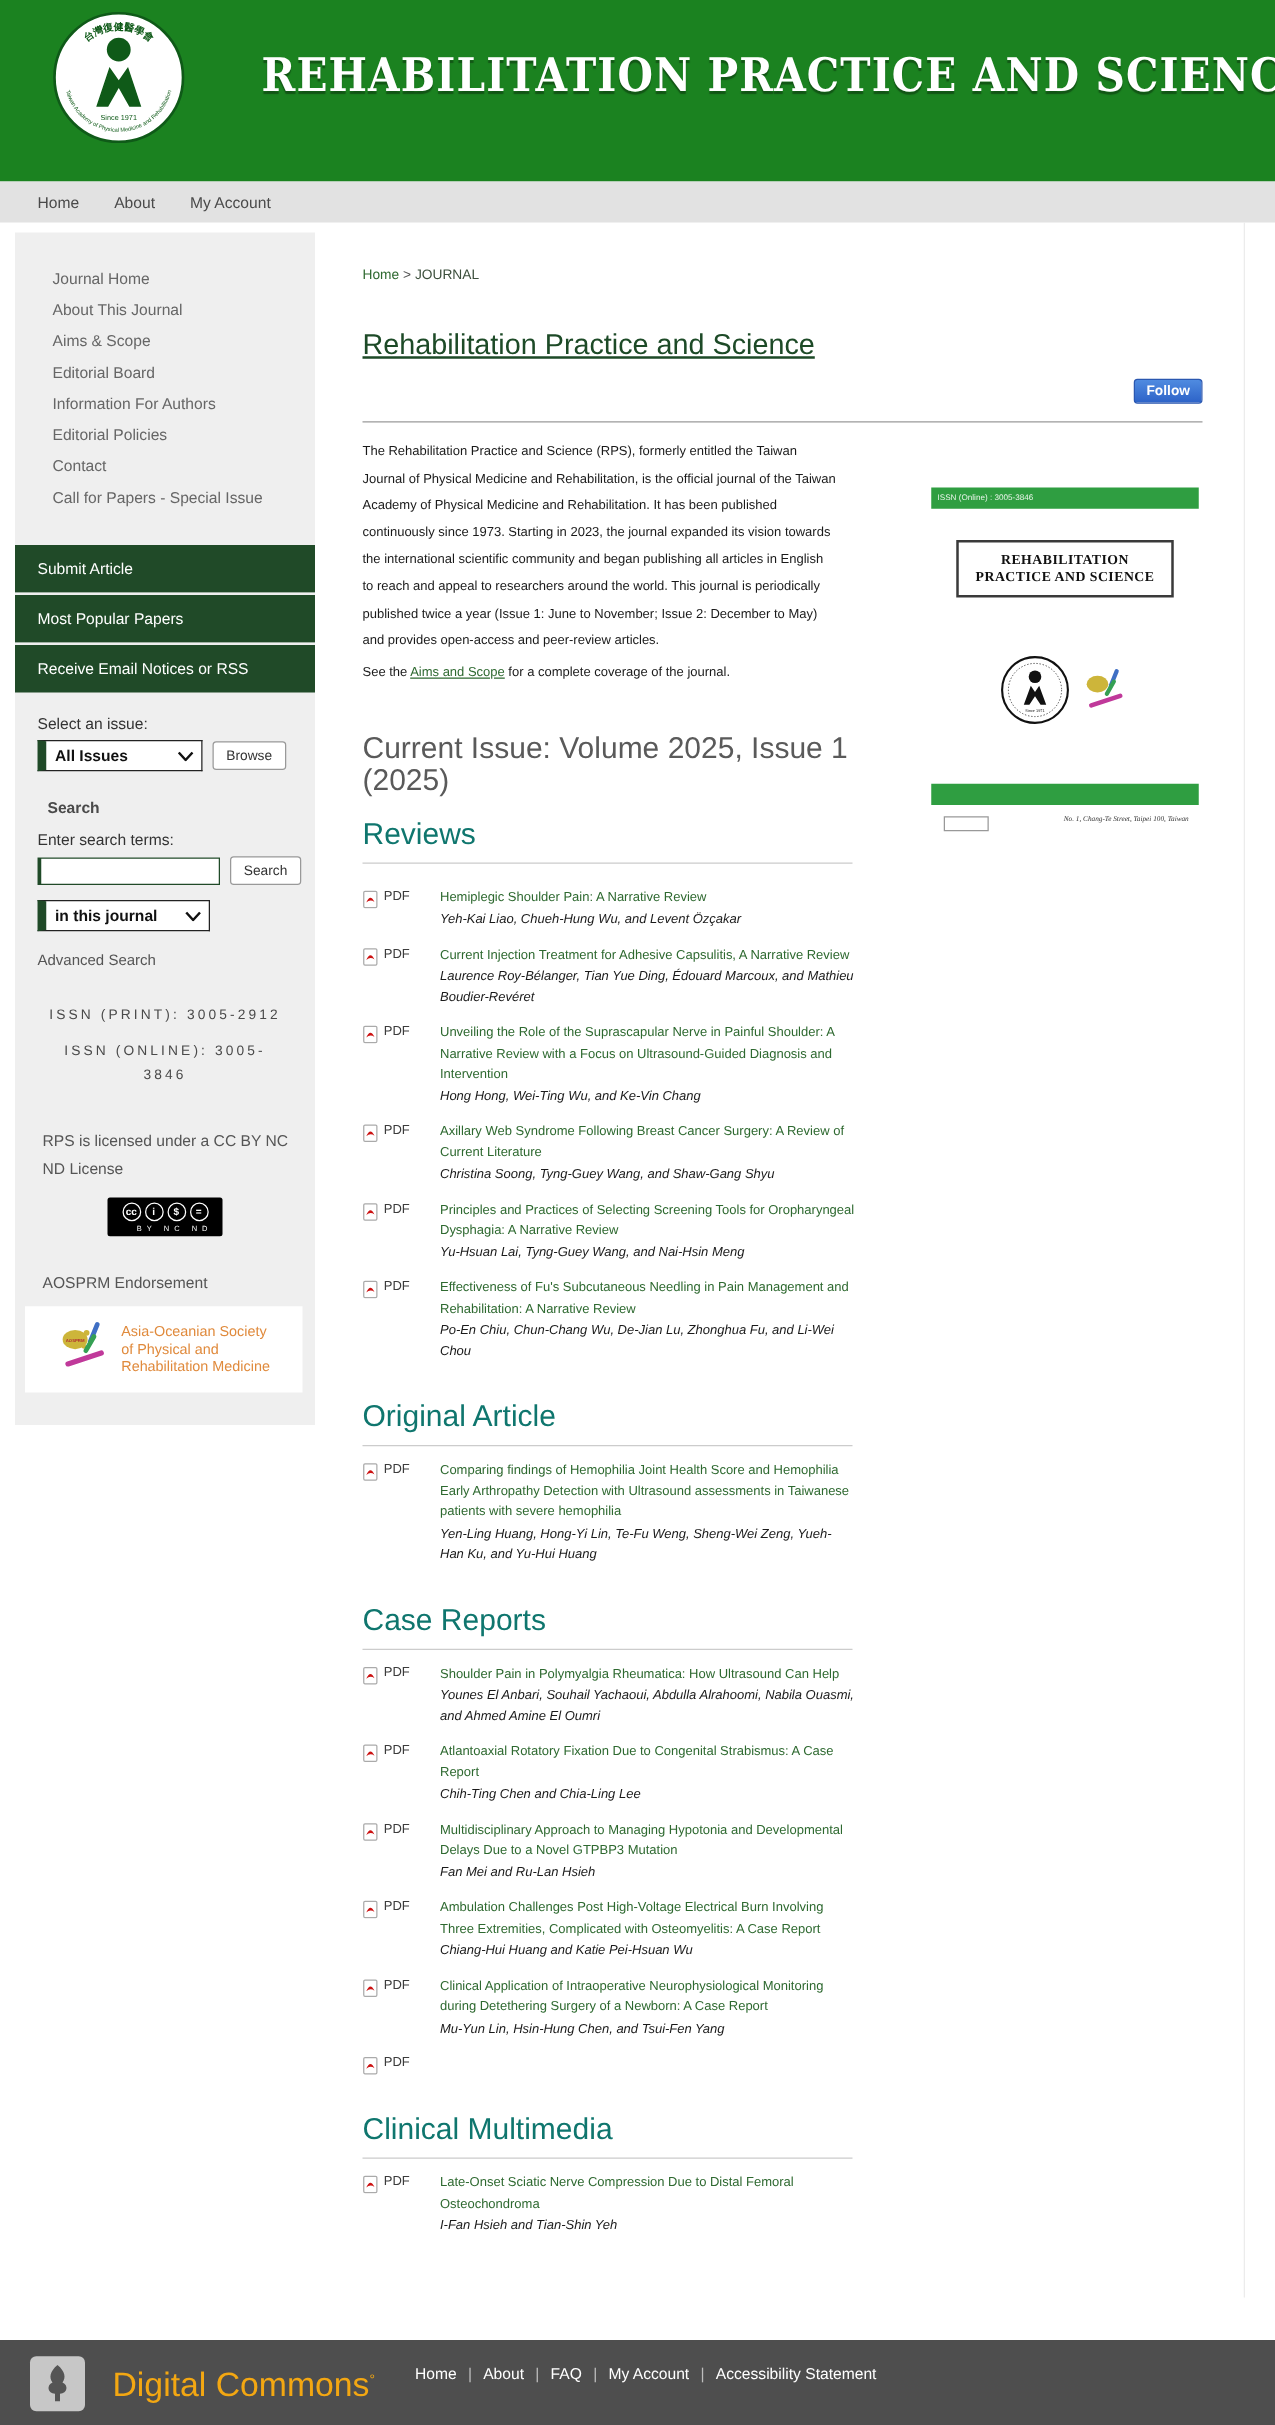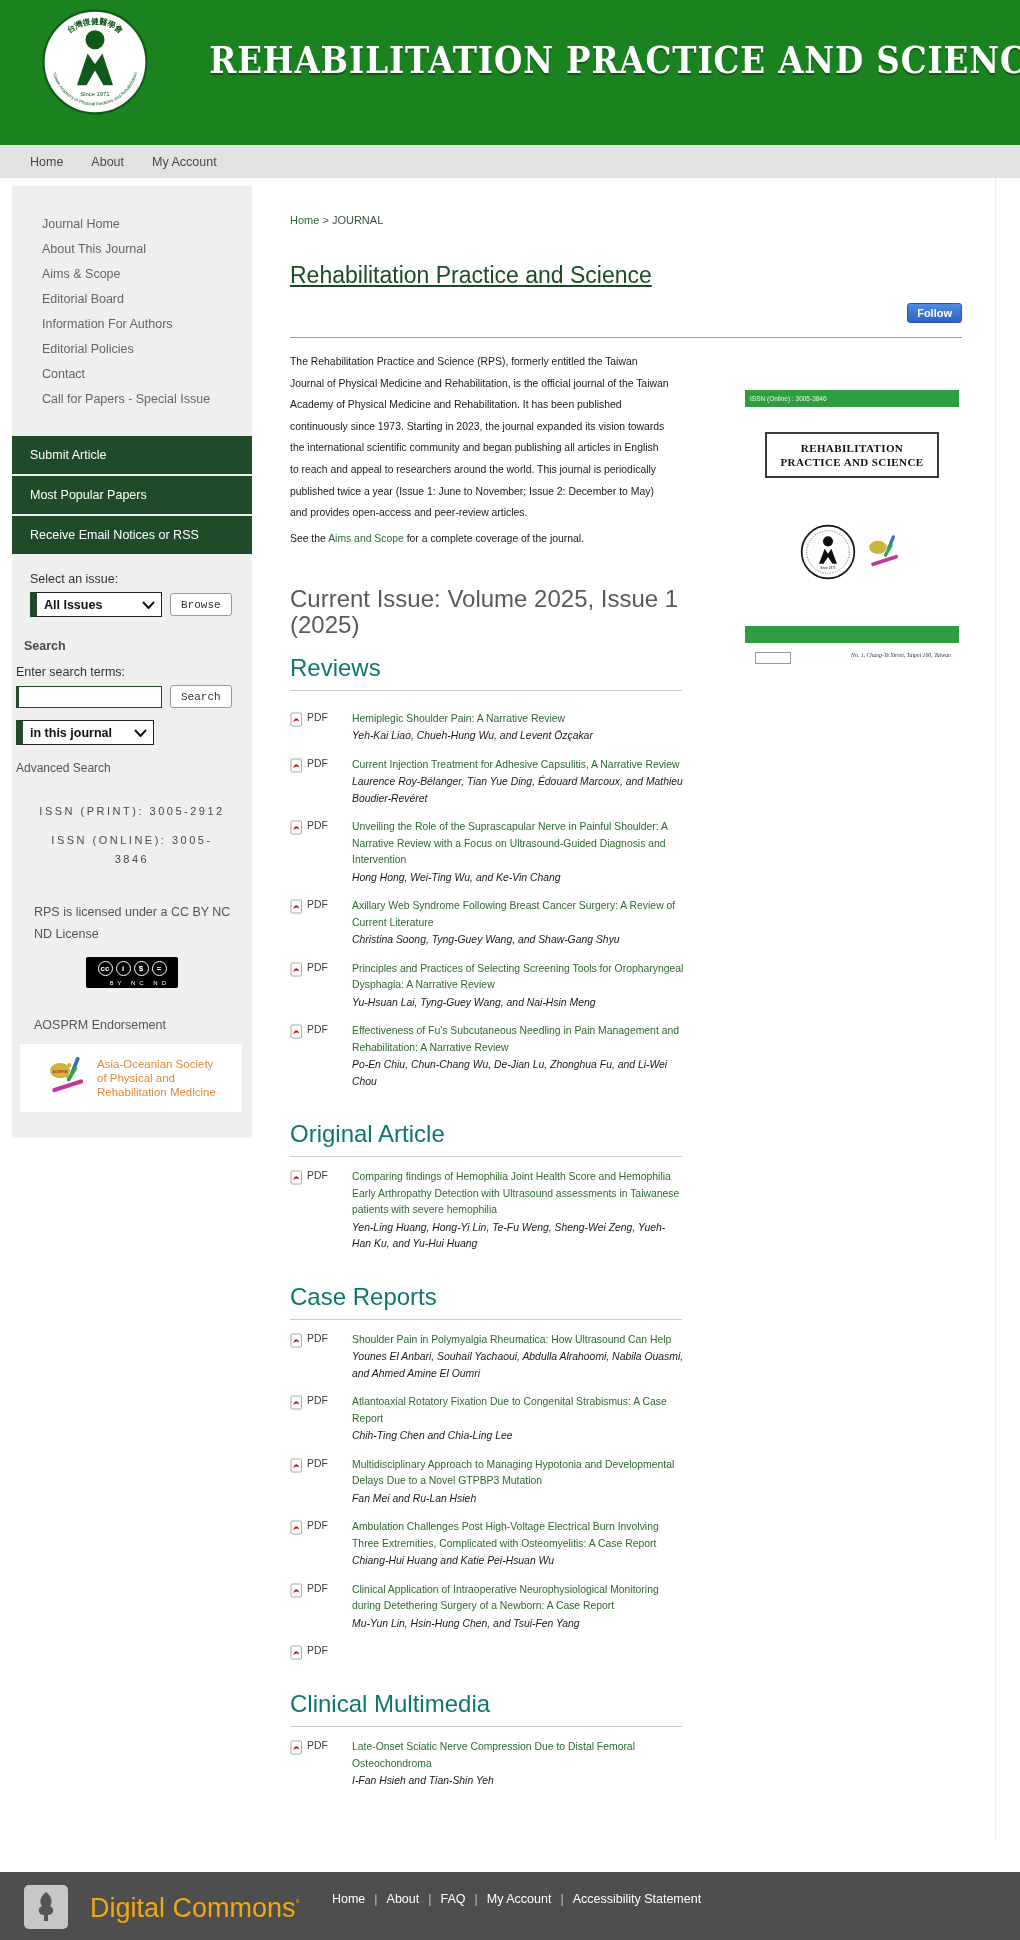--- a/index.html
+++ b/index.html
@@ -33,22 +33,22 @@
      font-family:"Liberation Sans",sans-serif; }
   .side-actions .action:first-child { border-top:none; }
   .issue-area { padding:18px 0 0 18px; }
   .side-label { font-size:12.5px; color:#333; margin-bottom:6px; }
   .row { display:flex; align-items:center; gap:8px; }
   .fake-select { display:flex; align-items:center; justify-content:space-between; width:132px; height:25px;
      background:#fff; border:1px solid #222; border-left:7px solid #204a28; padding:0 6px 0 7px; cursor:pointer; }
   .fake-select .fs-text { font-size:12.5px; font-weight:bold; color:#111; }
   .chev svg { display:block; }
   .btn { height:23px; background:#fff; border:1px solid #999; border-radius:3px; font-size:11px; color:#333;
-     padding:0 10px; cursor:pointer; font-family:Liberation Mono, monospace; }
-  .search-area { padding:22px 0 0 4px; }
+     padding:0 10px; cursor:pointer; font-family:Liberation Sans, sans-serif; }
+  .search-area { padding:22px 0 0 18px; }
   .search-head { font-size:12.5px; font-weight:bold; color:#4a4a4a; margin-bottom:12px; margin-left:8px; }
   .search-input { width:146px; height:22px; border:1px solid #204a28; border-left:3px solid #204a28; background:#fff; padding:0 4px; font-size:12px; }
   .scope { margin-top:12px; width:138px; }
   .adv { display:inline-block; margin-top:16px; font-size:12px; color:#555; }
   .issn { width:192px; margin:26px auto 0; text-align:center; letter-spacing:2.5px; font-size:11px; color:#4a4a4a; line-height:19px; }
   .issn + .issn { margin-top:10px; }
   .license { margin:32px 20px 0 22px; font-size:12.5px; color:#555; line-height:22px; }
   .cc-badge { width:92px; height:31px; background:#000; border-radius:2px; margin:12px auto 0; position:relative;
      display:flex; align-items:flex-start; justify-content:center; gap:3px; padding-top:4px; cursor:pointer; }
   .cc-badge .cir { width:15px; height:15px; border:1.5px solid #fff; border-radius:50%; color:#fff; font-size:8px;
@@ -63,21 +63,21 @@
   .breadcrumb { font-size:11px; color:#555; }
   .breadcrumb .bc-home { color:#2e6930; }
   .breadcrumb .bc-cur { color:#3c4f3c; }
   .page-title { margin-top:36px; font-size:23px; font-weight:normal; color:#1d4a27; text-decoration:underline; display:inline-block; }
   .follow-row { margin-top:14px; width:672px; text-align:right; }
   .follow-btn { background:linear-gradient(#4f8be0,#2d63c8); color:#fff; font-size:11px; font-weight:bold;
      padding:3px 9px; border:1px solid #2a57b0; border-radius:3px; cursor:pointer; font-family:"Liberation Sans",sans-serif; }
   .title-rule { border:none; border-top:1px solid #9a9a9a; width:672px; margin-top:14px; }
   .intro { margin-top:13px; width:380px; font-size:10.4px; line-height:21.6px; color:#1a1a1a; }
   .aims-line { margin-top:9px; width:380px; font-size:10.4px; color:#1a1a1a; }
-  .aims-line a { color:#2e6930; }
+  .aims-line a { color:#2e6930; text-decoration:underline; }
   .current-heading { margin-top:42px; width:420px; font-size:24px; line-height:26px; color:#5a5a5a; font-weight:normal; }
   .section-heading { margin-top:16px; width:392px; font-size:24px; color:#0f766e; font-weight:normal;
      padding-bottom:8px; border-bottom:1px solid #ccc; }
   .section-heading.later { margin-top:30px; }
   .article { display:flex; margin-top:12px; width:400px; }
   .article:first-of-type { margin-top:20px; }
   .pdf-cell { flex:none; width:62px; display:flex; gap:4px; align-items:flex-start; padding-top:1px; }
   .pdf-cell svg { display:block; }
   .pdf-label { font-size:10.4px; color:#3c3c3c; }
   .article-body { width:332px; }

